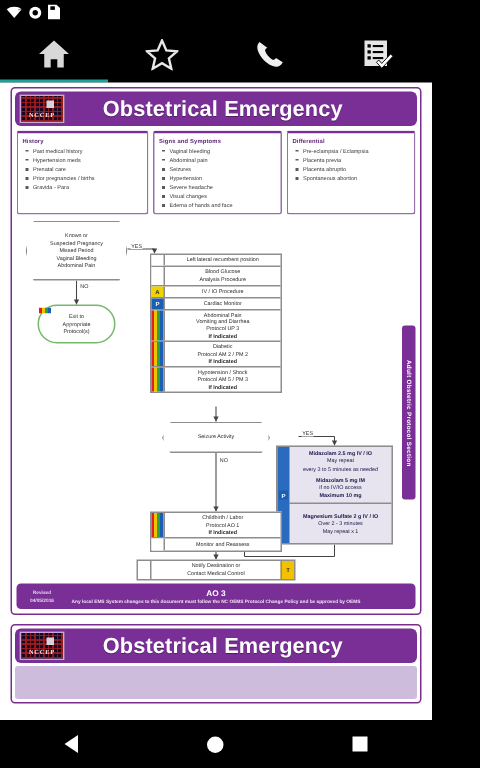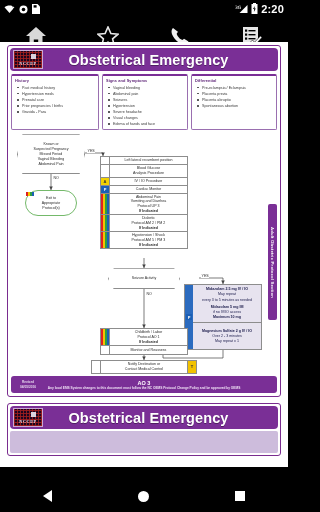--- a/index.html
+++ b/index.html
@@ -33,21 +33,21 @@
     flex: 1; height: 38px;
     display: flex; align-items: center; justify-content: center;
   }
   .tab-underline {
     position: absolute; left: 0; top: 53px; width: 72px; height: 2px;
     background: #18a39b;
   }
 
   
   .content {
-    position: absolute; top: 42px; left: 0; width: 288px; height: 425px;
+    position: absolute; top: 55px; left: 0; width: 288px; height: 425px;
     background: #ffffff; overflow: hidden;
   }
 
   
   .card {
     position: relative;
     margin: 3px 7px 0 7px;
     background: #ffffff;
     border: 1px solid #7a2c8f;
     border-radius: 3px;
@@ -284,36 +284,20 @@
             <circle cx="4.5" cy="4.5" r="1.8" fill="#000"></circle>
           </svg>
       </span>
       <span class="ico">
         <svg width="8" height="10" viewBox="0 0 8 10">
             <path d="M0 0 H5.5 L8 2.4 V10 H0 Z" fill="#fff"></path>
             <rect x="1.6" y="1.2" width="3" height="2.4" fill="#000"></rect>
           </svg>
       </span>
     </div>
-    <div class="sb-right">
-      <span class="ico">
-        <svg width="13" height="10" viewBox="0 0 13 10">
-          <text x="0" y="4.5" font-size="4.5" fill="#fff" font-family="DejaVu Sans">3G</text>
-          <path d="M12.5 1 V9 H4.5 Z" fill="#fff"></path>
-        </svg>
-      </span>
-      <span class="ico">
-        <svg width="7" height="11" viewBox="0 0 7 11">
-            <rect x="2" y="0" width="3" height="1" fill="#fff"></rect>
-            <rect x="0.5" y="1" width="6" height="10" fill="#fff"></rect>
-            <path d="M3.8 3 L2 6 H3.2 L2.9 9 L4.8 5.6 H3.5 Z" fill="#000"></path>
-          </svg>
-      </span>
-      <span class="sb-clock">2:20</span>
-    </div>
   </div>
 
   <div class="tabbar">
     <div class="tabitem">
       <svg width="22" height="20" viewBox="0 0 22 20">
         <path d="M11 1 L21 10 H17.5 V19 H13.2 V13.5 H8.8 V19 H4.5 V10 H1 Z" fill="#d8d8d8"></path>
       </svg>
     </div>
     <div class="tabitem">
       <svg width="22" height="21" viewBox="0 0 22 21">

